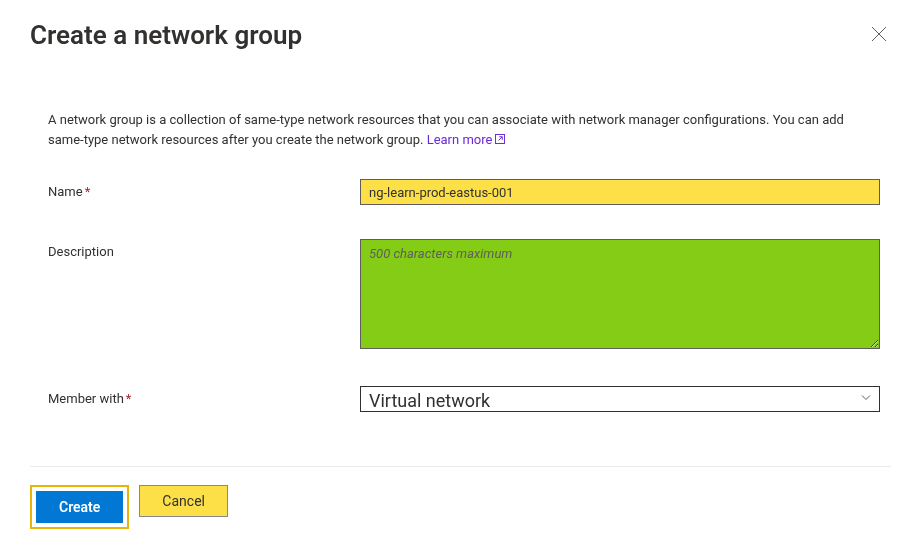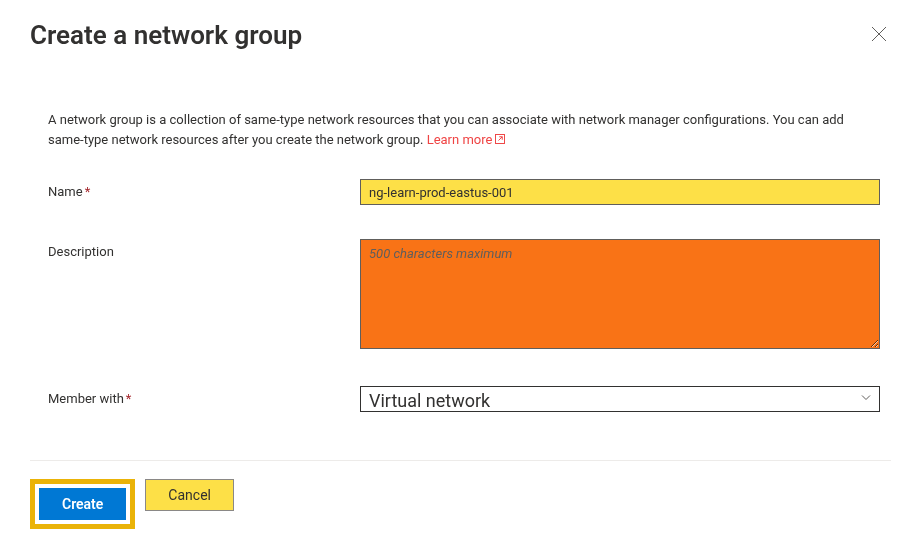--- a/index.html
+++ b/index.html
@@ -49,21 +49,21 @@
       flex: 1;
     }
     .intro {
       font-size: 13px;
       line-height: 1.5;
       color: #323130;
       margin-bottom: 30px;
       max-width: 830px;
     }
     .learn-more {
-      color: #ef4444;
+      color: #6d28d9;
       text-decoration: none;
       cursor: pointer;
       margin-top: 37px;
     }
     .learn-more svg {
       width: 12px;
       height: 12px;
       vertical-align: -1px;
       margin-left: 2px;
     }
@@ -97,21 +97,21 @@
       background: #fde047;
     }
     .textarea-input {
       width: 100%;
       height: 110px;
       padding: 6px 8px;
       border: 1px solid #605e5c;
       font-family: inherit;
       font-size: 13px;
       color: #323130;
-      background: #f97316;
+      background: #84cc16;
       resize: both;
     }
     .textarea-input::placeholder {
       color: #605e5c;
       font-style: italic;
     }
     .select-wrapper {
       position: relative;
       width: 100%;
     }
@@ -155,21 +155,21 @@
       background: #fde047;
       color: #323130;
     }
     .btn-primary {
       background: #0078d4;
       border-color: #0078d4;
       color: #fff;
       font-weight: 600;
     }
     .highlight-box {
-      border: 5px solid #eab308;
+      border: 2px solid #eab308;
       padding: 4px;
       display: inline-block;
     }
   </style>
 </head>
 <body>
 
 <div class="panel">
   <div class="header">
     <h1 class="title">Create a network group</h1>

